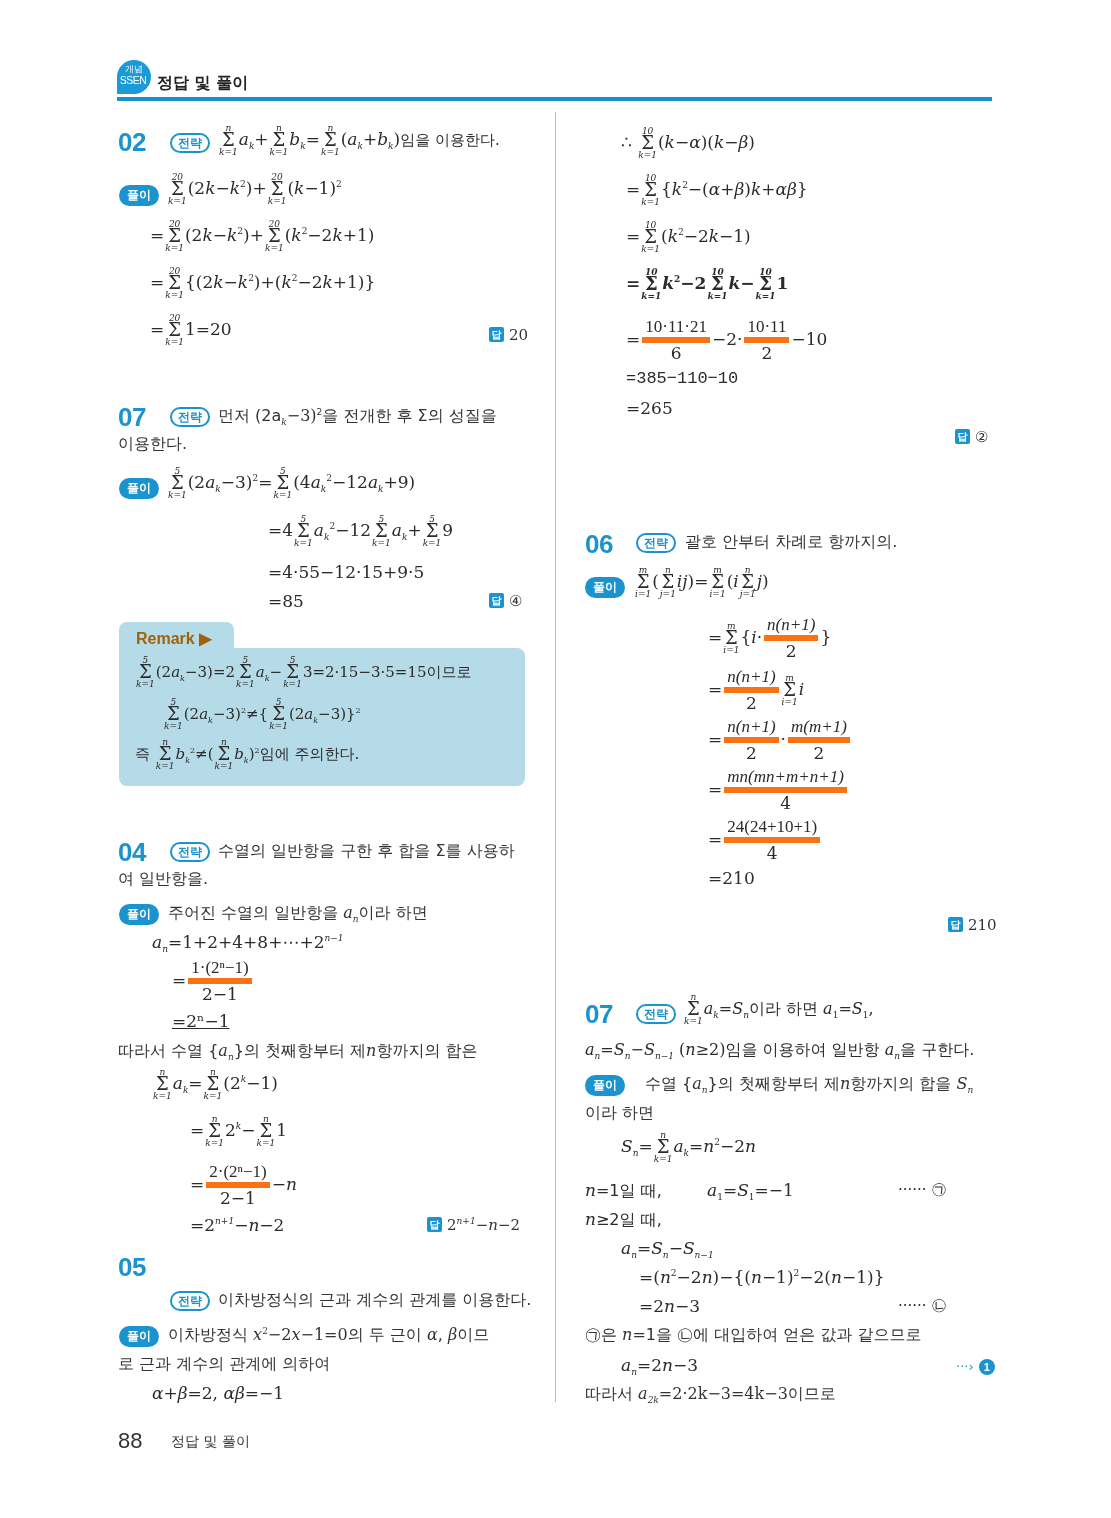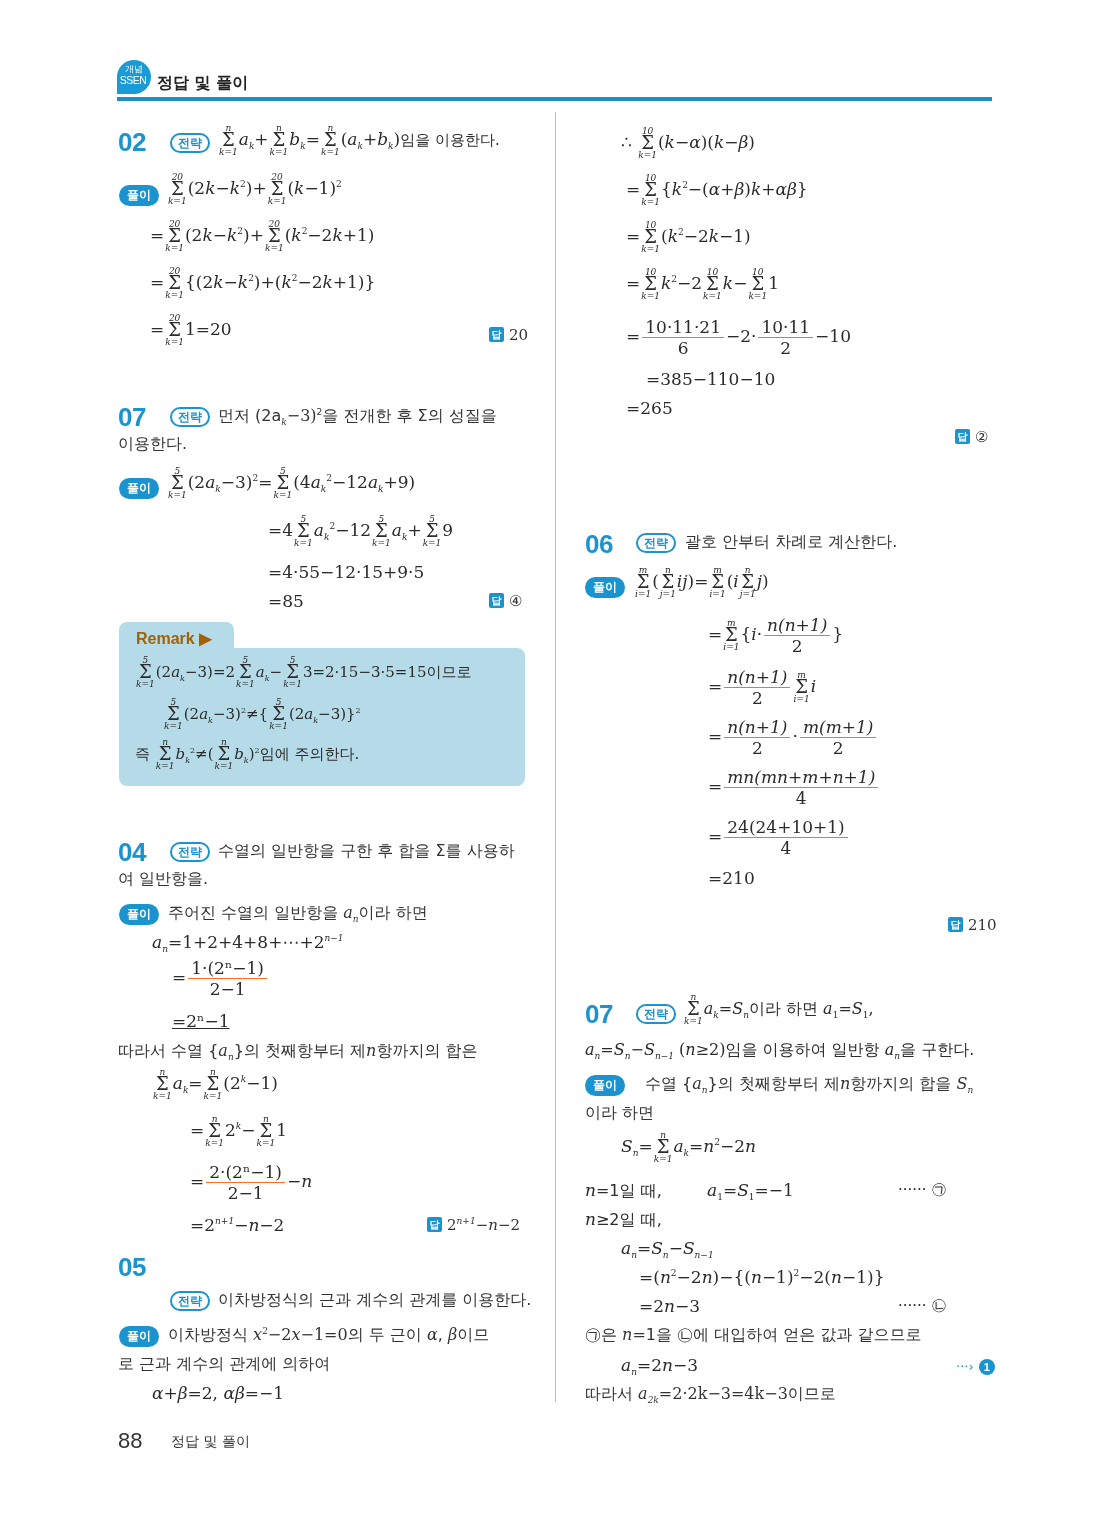--- a/index.html
+++ b/index.html
@@ -76,21 +76,21 @@
     position: absolute; left: 119px; top: 648px; width: 406px; height: 138px;
     background: #b5dbe8; border-radius: 0 8px 8px 8px;
   }
 
   
   .page-num { position: absolute; left: 118px; top: 1428px; font-size: 22px; color: #333;
               font-family: "Liberation Sans", sans-serif; }
   .footer-title { position: absolute; left: 171px; top: 1433px; font-size: 14px; color: #333; }
 
   .frac { display: inline-block; vertical-align: middle; text-align: center; margin: 0 2px; }
-  .frac .num { display: block; padding: 0 3px; border-bottom: 1px solid #f97316; line-height: 1.2; }
+  .frac .num { display: block; padding: 0 3px; border-bottom: 6px solid #f97316; line-height: 1.2; font-family: Liberation Serif, serif; }
   .frac .den { display: block; line-height: 1.2; }
 
   .tick-marker { color: #1a93cf; font-size: 13px; }
   .circ-num { display: inline-block; width: 16px; height: 16px; border-radius: 50%;
               background: #1a93cf; color: #fff; font-size: 11px; text-align: center; line-height: 16px;
               font-weight: bold; font-family: "Liberation Sans", sans-serif; }
 </style>
 </head>
 <body>
 
@@ -207,35 +207,35 @@
 
 <div class="mline" style="left:621px; top:127px;">
   ∴ <span class="sig"><span class="up">10</span><span class="s">Σ</span><span class="lo">k=1</span></span>(<span class="m">k</span>−<span class="m">α</span>)(<span class="m">k</span>−<span class="m">β</span>)
 </div>
 <div class="mline" style="left:626px; top:174px;">
   =<span class="sig"><span class="up">10</span><span class="s">Σ</span><span class="lo">k=1</span></span>{<span class="m">k</span><sup style="font-size:9px">2</sup>−(<span class="m">α</span>+<span class="m">β</span>)<span class="m">k</span>+<span class="m">αβ</span>}
 </div>
 <div class="mline" style="left:626px; top:221px;">
   =<span class="sig"><span class="up">10</span><span class="s">Σ</span><span class="lo">k=1</span></span>(<span class="m">k</span><sup style="font-size:9px">2</sup>−2<span class="m">k</span>−1)
 </div>
-<div class="mline" style="left:626px; top:268px;">
+<div class="mline" style="left:626px; top:268px;font-weight:bold;">
   =<span class="sig"><span class="up">10</span><span class="s">Σ</span><span class="lo">k=1</span></span><span class="m">k</span><sup style="font-size:9px">2</sup>−2<span class="sig"><span class="up">10</span><span class="s">Σ</span><span class="lo">k=1</span></span><span class="m">k</span>−<span class="sig"><span class="up">10</span><span class="s">Σ</span><span class="lo">k=1</span></span>1
 </div>
 <div class="mline" style="left:626px; top:317px;">
   =<span class="frac"><span class="num">10·11·21</span><span class="den">6</span></span>−2·<span class="frac"><span class="num">10·11</span><span class="den">2</span></span>−10
 </div>
-<div class="mline" style="left:646px; top:369px;">=385−110−10</div>
+<div class="mline" style="left:626px; top:369px;font-family:Liberation Mono, monospace;">=385−110−10</div>
 <div class="mline" style="left:626px; top:398px;">=265</div>
 <div class="answer" style="left:955px; top:428px;">
   <span class="ans-badge">답</span><span>②</span>
 </div>
 
 <div class="pnum" style="left:585px; top:529px;">06</div>
 <div class="strategy-badge" style="left:636px; top:533px;">전략</div>
-<div class="txt" style="left:685px; top:532px;">괄호 안부터 차례로 계산한다.</div>
+<div class="txt" style="left:685px; top:532px;">괄호 안부터 차례로 항까지의.</div>
 <div class="sol-badge" style="left:585px; top:577px;">풀이</div>
 <div class="mline" style="left:634px; top:566px;">
   <span class="sig"><span class="up">m</span><span class="s">Σ</span><span class="lo">i=1</span></span>(<span class="sig"><span class="up">n</span><span class="s">Σ</span><span class="lo">j=1</span></span><span class="m">ij</span>)=<span class="sig"><span class="up">m</span><span class="s">Σ</span><span class="lo">i=1</span></span>(<span class="m">i</span><span class="sig"><span class="up">n</span><span class="s">Σ</span><span class="lo">j=1</span></span><span class="m">j</span>)
 </div>
 <div class="mline" style="left:708px; top:615px;">
   =<span class="sig"><span class="up">m</span><span class="s">Σ</span><span class="lo">i=1</span></span>{<span class="m">i</span>·<span class="frac"><span class="num m">n(n+1)</span><span class="den">2</span></span>}
 </div>
 <div class="mline" style="left:708px; top:667px;">
   =<span class="frac"><span class="num m">n(n+1)</span><span class="den">2</span></span><span class="sig"><span class="up">m</span><span class="s">Σ</span><span class="lo">i=1</span></span><span class="m">i</span>
 </div>

